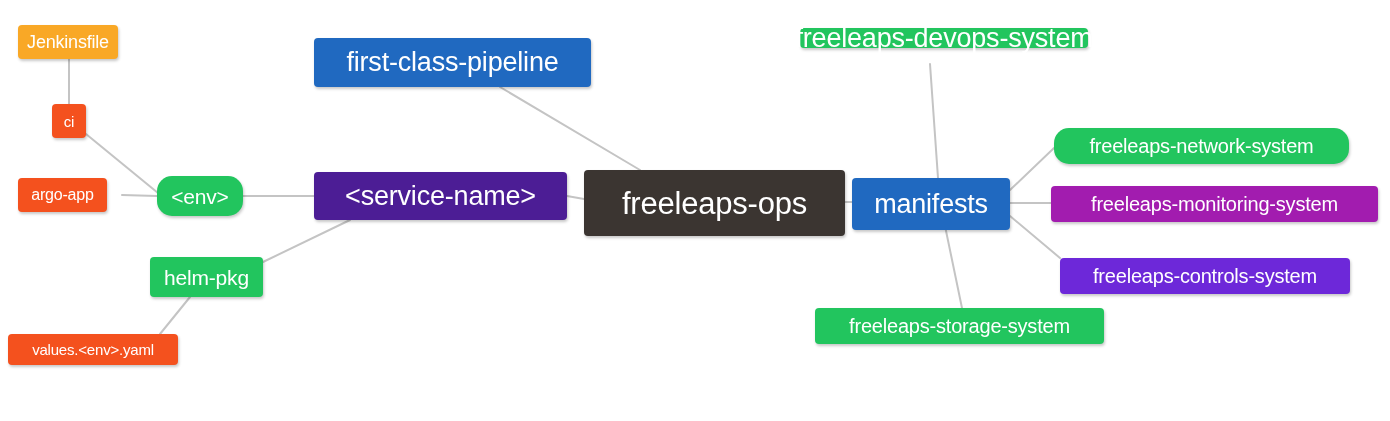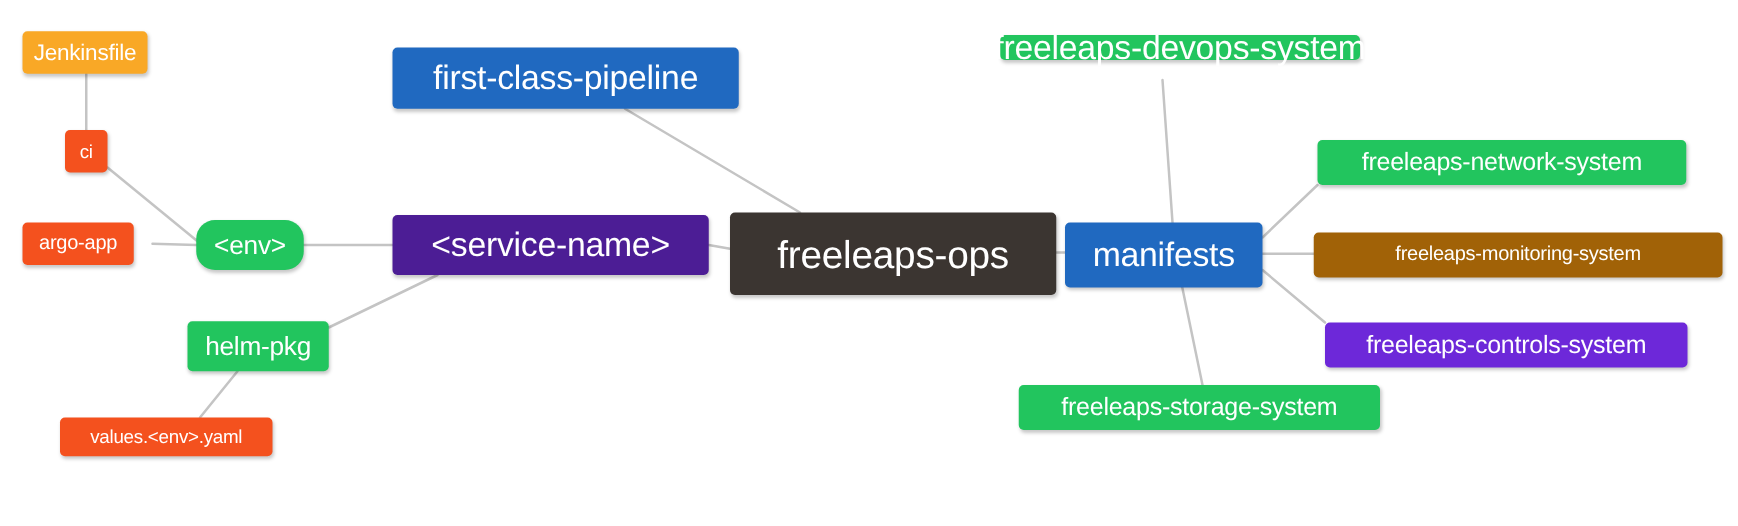--- a/index.html
+++ b/index.html
@@ -71,42 +71,42 @@
       </div>
       <div class="node" style="left: 18px; top: 178px; width: 89px; height: 34px; background: rgb(244, 81, 30); font-size: 16px;">
         <span class="node-label">argo-app</span>
       </div>
       <div class="node" style="left: 157px; top: 176px; width: 86px; height: 40px; background: rgb(34, 197, 94); font-size: 21px; border-radius: 15px;">
         <span class="node-label">&lt;env&gt;</span>
       </div>
       <div class="node" style="left: 150px; top: 257px; width: 113px; height: 40px; background: rgb(34, 197, 94); font-size: 21px;">
         <span class="node-label">helm-pkg</span>
       </div>
-      <div class="node" style="left: 8px; top: 334px; width: 170px; height: 31px; background: rgb(244, 81, 30); font-size: 15px; margin-left: 40px;">
+      <div class="node" style="left: 8px; top: 334px; width: 170px; height: 31px; background: rgb(244, 81, 30); font-size: 15px;">
         <span class="node-label">values.&lt;env&gt;.yaml</span>
       </div>
       <div class="node" style="left: 314px; top: 38px; width: 277px; height: 49px; background: rgb(32, 105, 192); font-size: 27px;">
         <span class="node-label">first-class-pipeline</span>
       </div>
       <div class="node" style="left: 314px; top: 172px; width: 253px; height: 48px; background: #4c1d95; font-size: 27px;">
         <span class="node-label">&lt;service-name&gt;</span>
       </div>
       <div class="node" style="left: 584px; top: 170px; width: 261px; height: 66px; background: rgb(59, 53, 49); font-size: 31px;">
         <span class="node-label">freeleaps-ops</span>
       </div>
       <div class="node" style="left: 852px; top: 178px; width: 158px; height: 52px; background: rgb(32, 105, 192); font-size: 27px;">
         <span class="node-label">manifests</span>
       </div>
       <div class="node" style="left: 800px; top: 28px; width: 288px; height: 20px; background: rgb(34, 197, 94); font-size: 27px;">
         <span class="node-label">freeleaps-devops-system</span>
       </div>
-      <div class="node" style="left: 1054px; top: 112px; width: 295px; height: 36px; background: rgb(34, 197, 94); font-size: 20px;">
+      <div class="node" style="left: 1054px; top: 128px; width: 295px; height: 36px; background: rgb(34, 197, 94); font-size: 20px; border-radius: 15px;">
         <span class="node-label">freeleaps-network-system</span>
       </div>
-      <div class="node" style="left: 1051px; top: 186px; width: 327px; height: 36px; background: #a16207; font-size: 16px;">
+      <div class="node" style="left: 1051px; top: 186px; width: 327px; height: 36px; background: #a21caf; font-size: 20px;">
         <span class="node-label">freeleaps-monitoring-system</span>
       </div>
       <div class="node" style="left: 1060px; top: 258px; width: 290px; height: 36px; background: #6d28d9; font-size: 20px;">
         <span class="node-label">freeleaps-controls-system</span>
       </div>
       <div class="node" style="left: 815px; top: 308px; width: 289px; height: 36px; background: rgb(34, 197, 94); font-size: 20px;">
         <span class="node-label">freeleaps-storage-system</span>
       </div>
     </div>
 </div>

